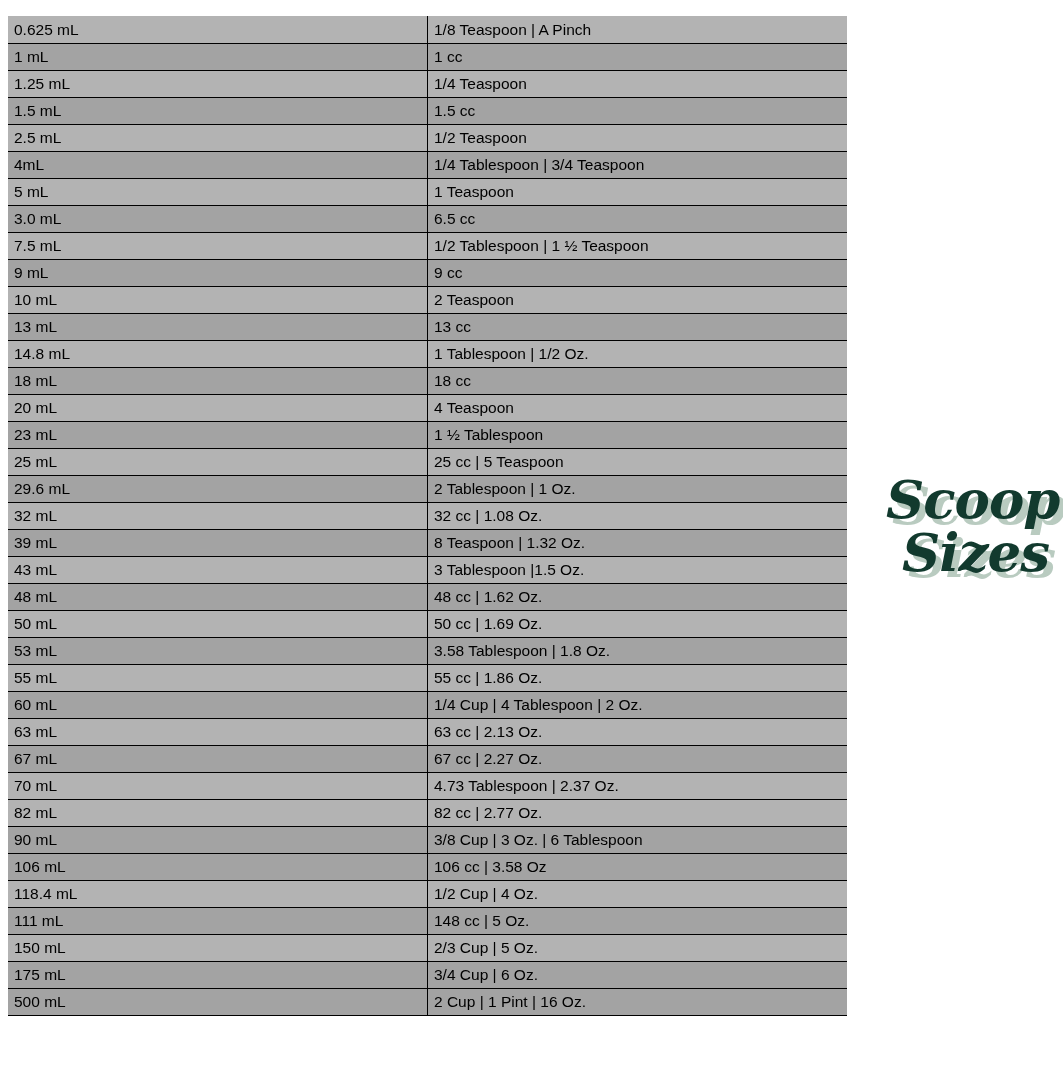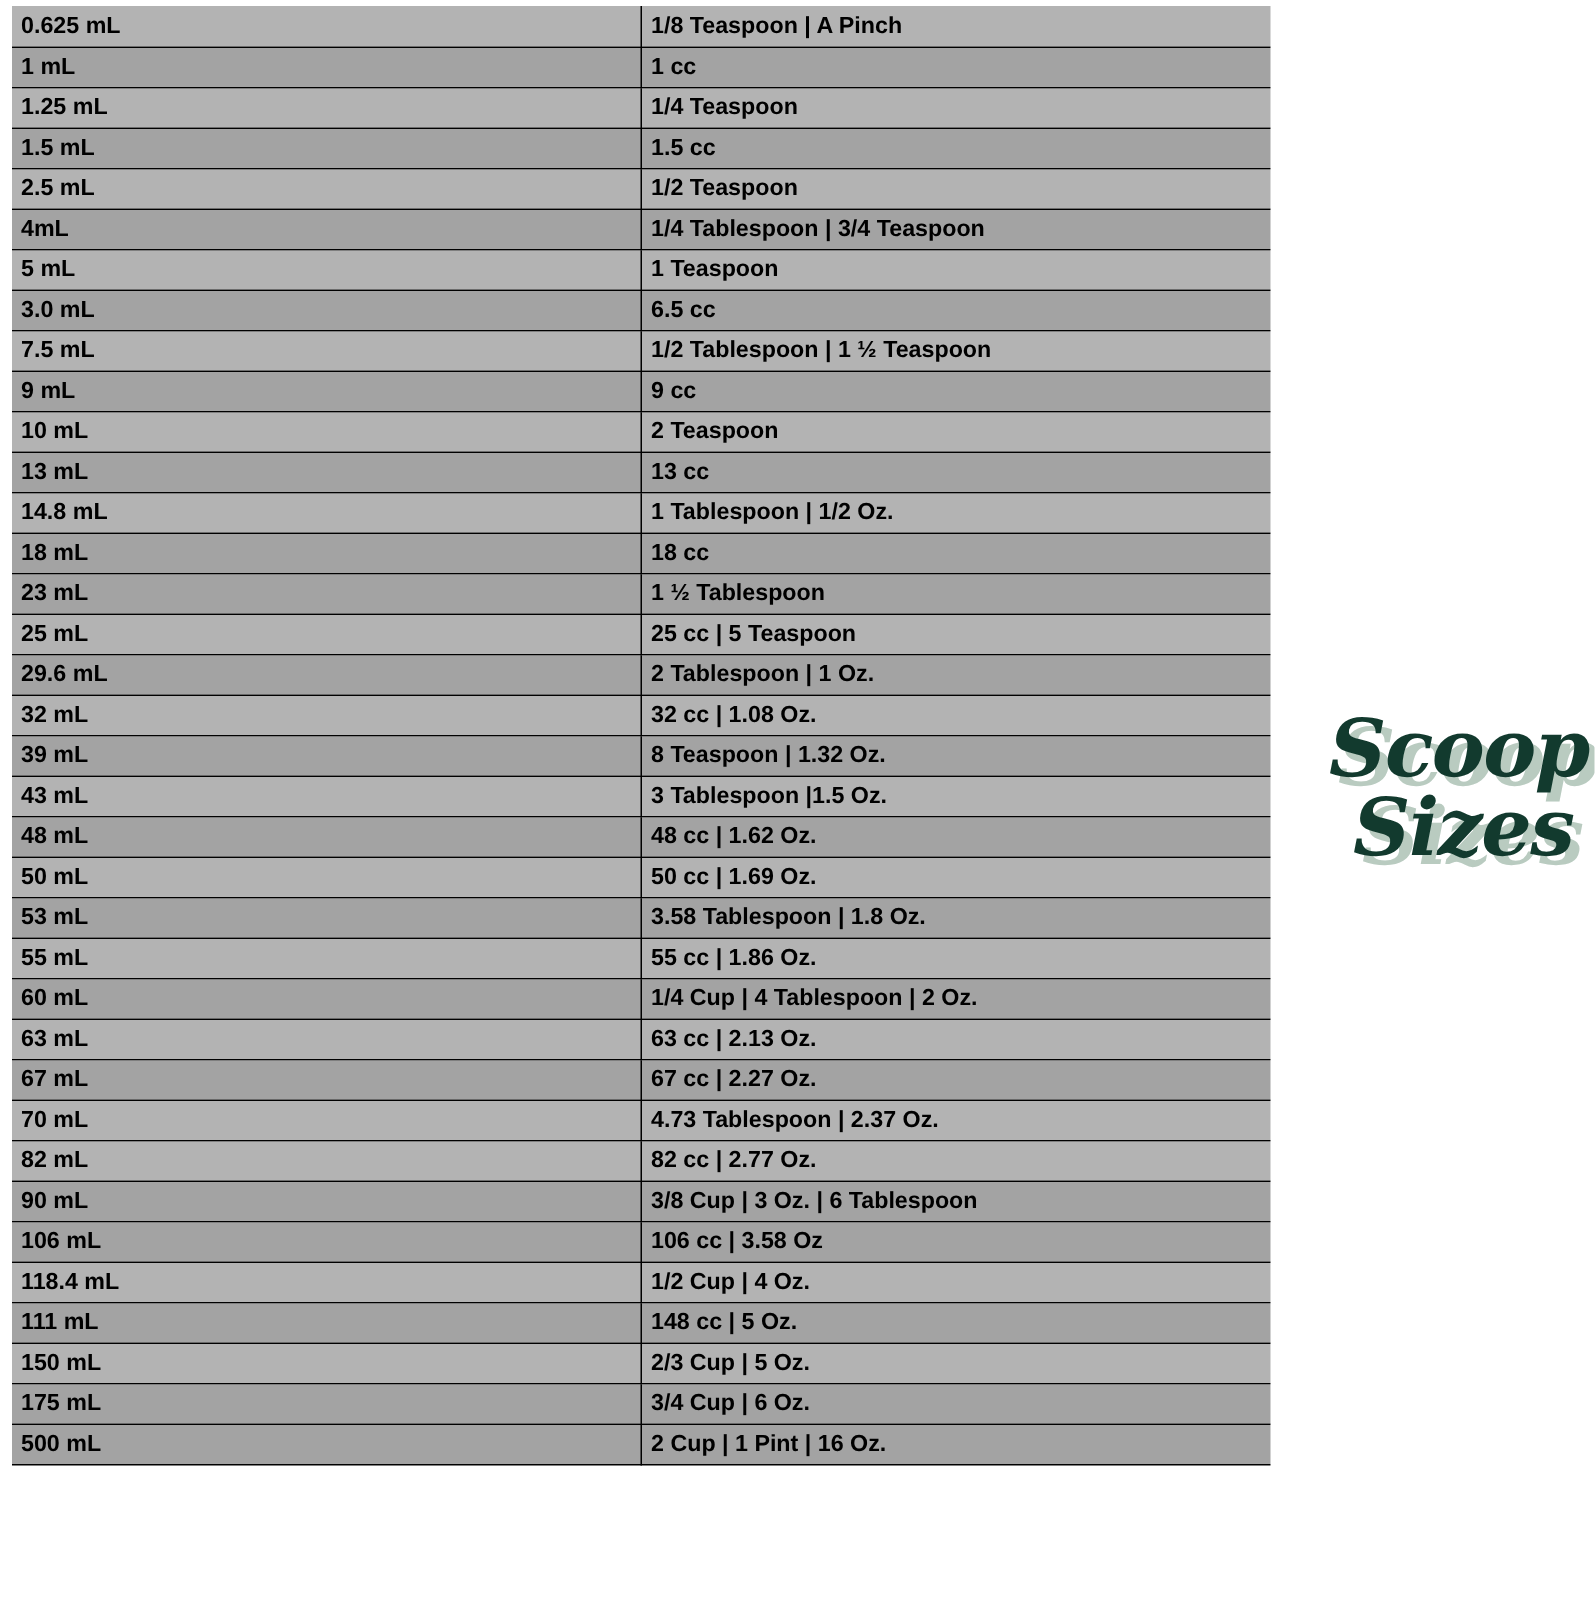--- a/index.html
+++ b/index.html
@@ -11,25 +11,24 @@
     width: 1063px;
     height: 1080px;
     position: relative;
     font-family: "Liberation Sans", sans-serif;
     overflow: hidden;
   }
 
   #conversion-table {
     position: absolute;
     left: 8px;
-    top: 4px;
+    top: 16px;
     width: 826px;
     border-collapse: collapse;
     table-layout: fixed;
-    font-weight: bold;
   }
 
   #conversion-table tr {
     height: 27.0px;
   }
 
   #conversion-table td {
     font-size: 15.5px;
     color: #000000;
     padding: 0 0 0 6px;
@@ -149,20 +148,24 @@
         <td class="col-equiv">13 cc</td>
       </tr>
       <tr class="shaded">
         <td class="col-ml">14.8 mL</td>
         <td class="col-equiv">1 Tablespoon | 1/2 Oz.</td>
       </tr>
       <tr class="plain">
         <td class="col-ml">18 mL</td>
         <td class="col-equiv">18 cc</td>
       </tr>
+      <tr class="shaded">
+        <td class="col-ml">20 mL</td>
+        <td class="col-equiv">4 Teaspoon</td>
+      </tr>
       <tr class="plain">
         <td class="col-ml">23 mL</td>
         <td class="col-equiv">1 ½ Tablespoon</td>
       </tr>
       <tr class="shaded">
         <td class="col-ml">25 mL</td>
         <td class="col-equiv">25 cc | 5 Teaspoon</td>
       </tr>
       <tr class="plain">
         <td class="col-ml">29.6 mL</td>

